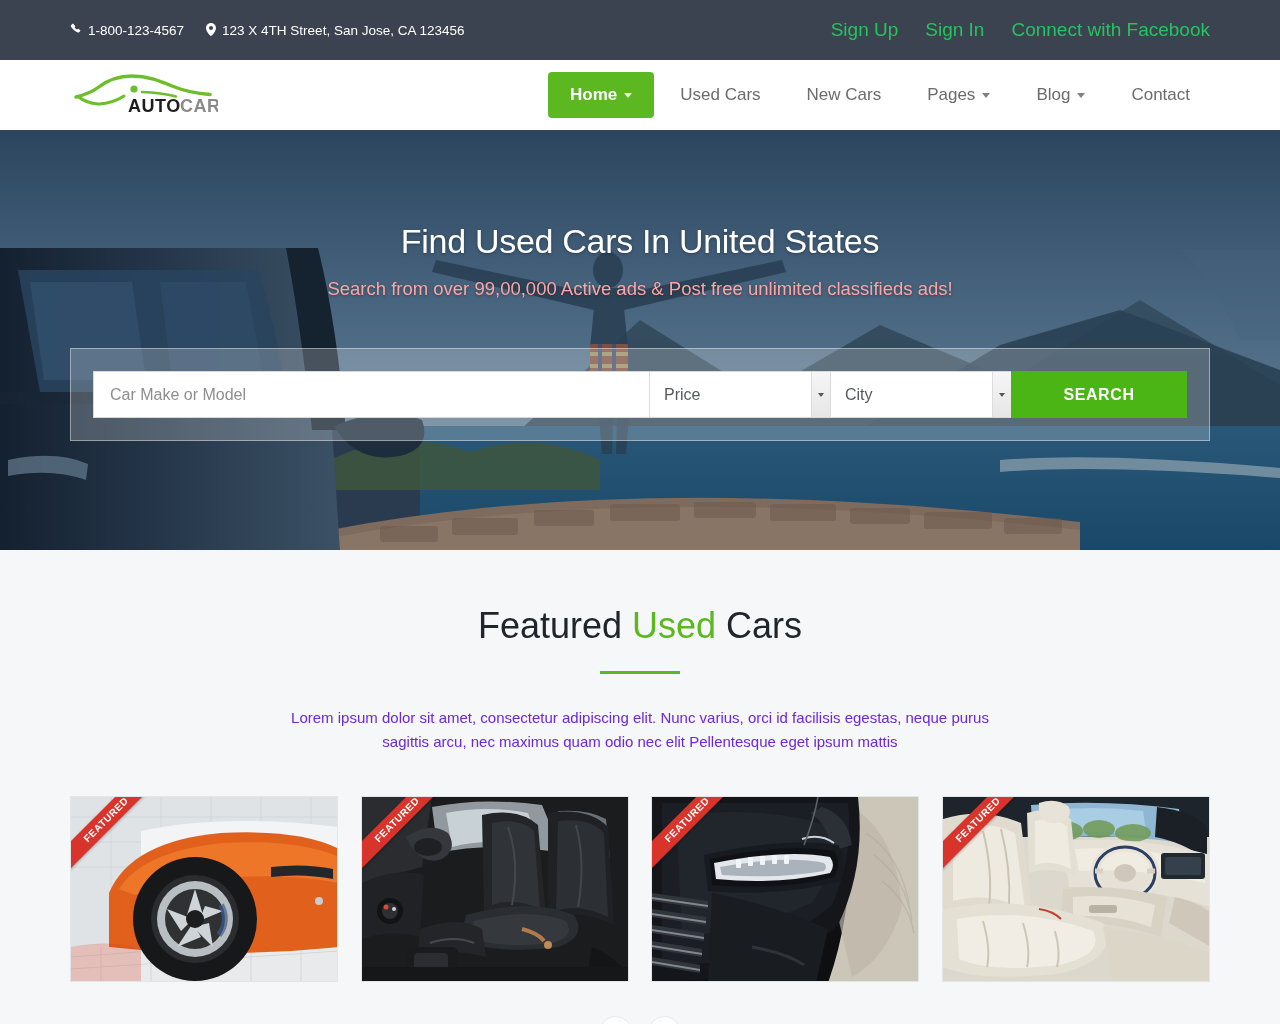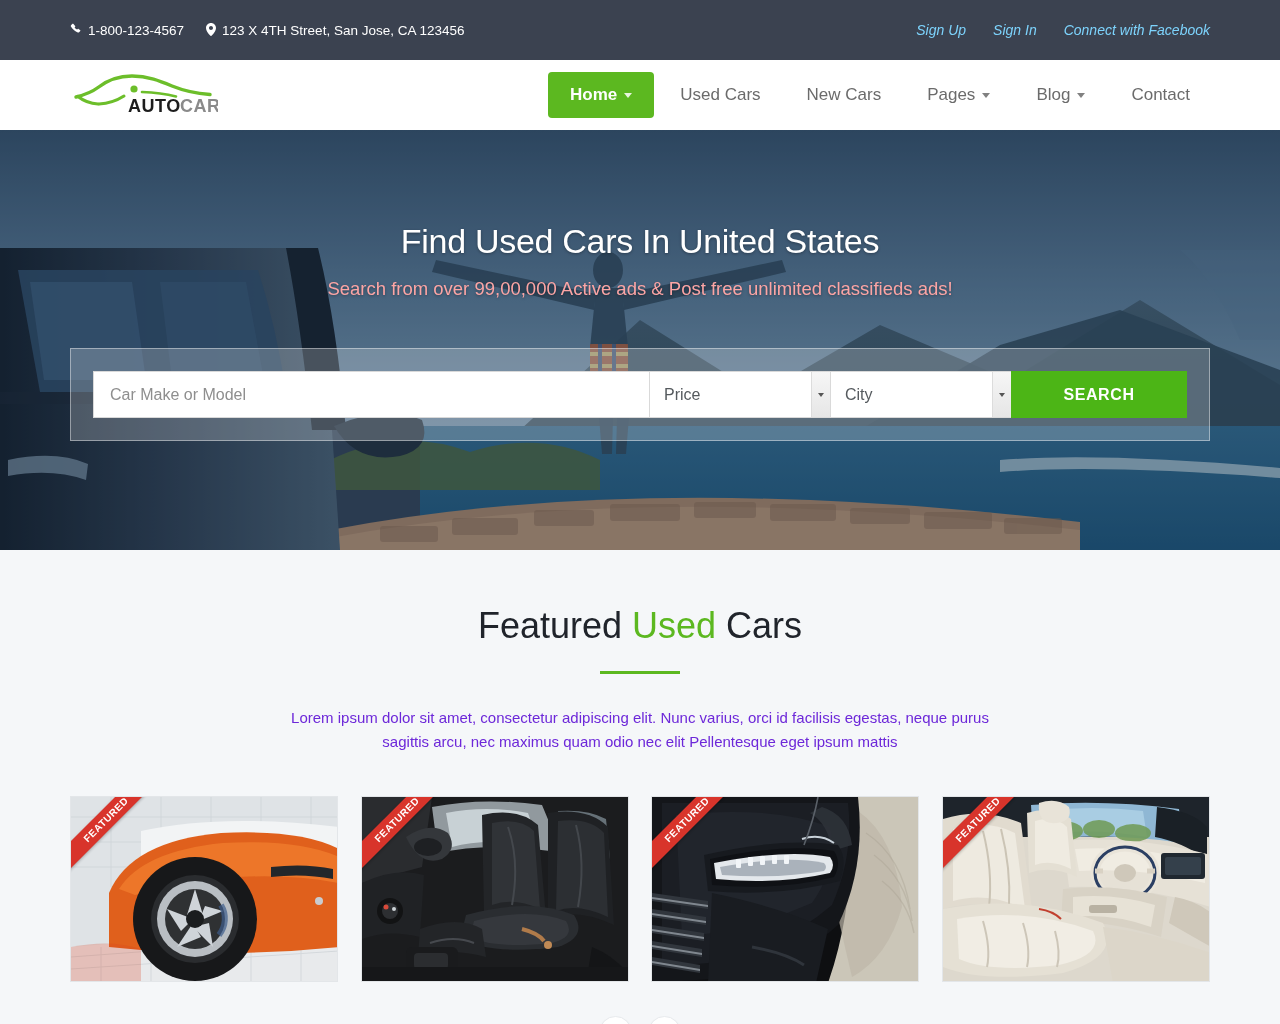--- a/index.html
+++ b/index.html
@@ -18,21 +18,21 @@
     background: #3b4250;
     display: flex;
     align-items: center;
     padding: 0 70px;
     color: #ffffff;
     font-size: 13.5px;
   }
   .topbar-left { display: flex; align-items: center; gap: 22px; }
   .topbar-right { margin-left: auto; display: flex; align-items: center; gap: 27px; }
   .tb-item { display: flex; align-items: center; gap: 6px; white-space: nowrap; color: #fff; }
-  .tb-link { color: #7dd3fc; text-decoration: none; font-size: 14px; white-space: nowrap; cursor: pointer; font-style: italic; }
+  .tb-link { color: #22c55e; text-decoration: none; font-size: 19px; white-space: nowrap; cursor: pointer; }
   .tb-icon { display: inline-block; line-height: 1; font-size: 12px; }
 
   
   .header {
     height: 70px;
     background: #ffffff;
     display: flex;
     align-items: center;
     padding: 0 70px;
   }

